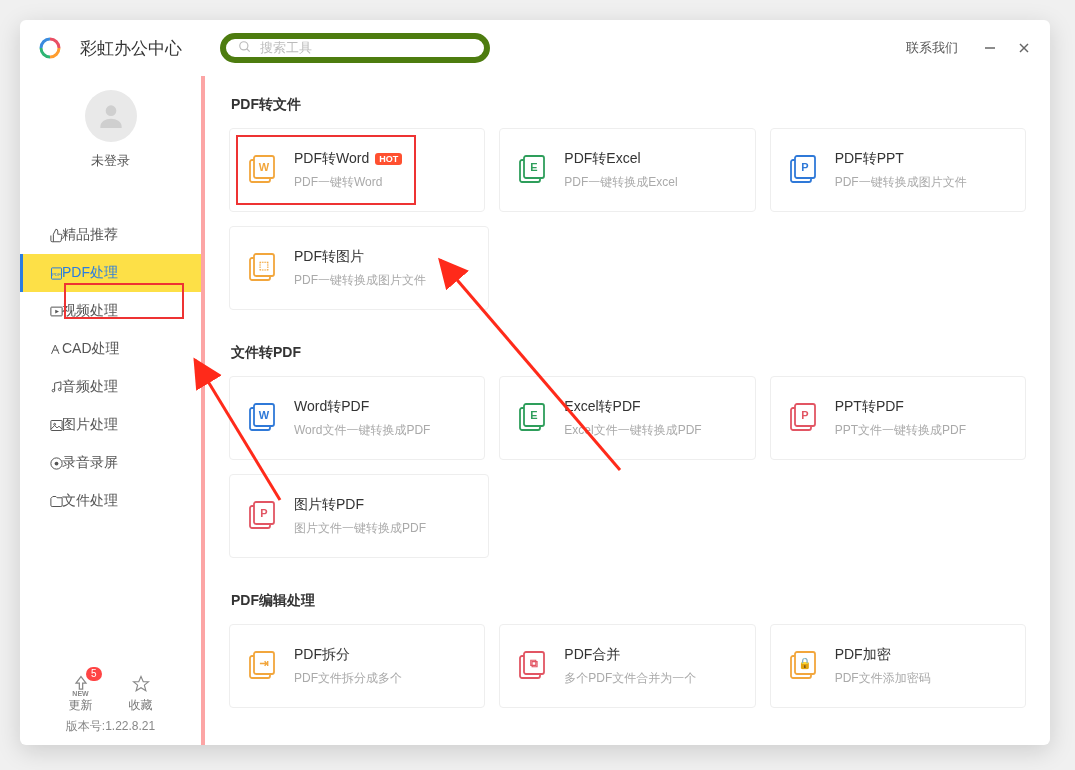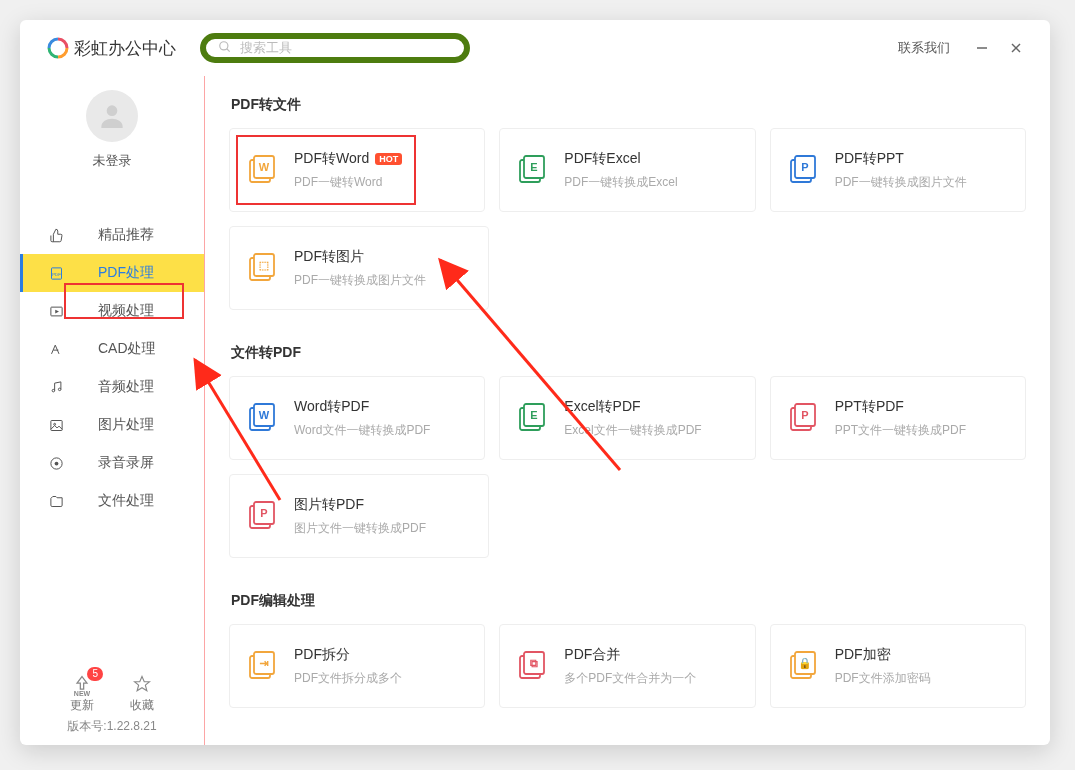--- a/index.html
+++ b/index.html
@@ -19,22 +19,22 @@
   border-radius: 6px;
   box-shadow: 0 6px 24px rgba(0,0,0,0.15);
   display: flex;
   flex-direction: column;
   overflow: hidden;
 }
 .titlebar {
   height: 56px;
   display: flex;
   align-items: center;
-  padding: 0 26px;
-  gap: 4px;
+  padding: 0 18px;
+  gap: 18px;
 }
 .logo-icon {
   width: 24px; height: 24px;
   position: relative;
 }
 .app-title {
   font-size: 17px;
   color: #333;
   font-weight: 500;
 }
@@ -50,38 +50,38 @@
   font-size: 13px;
   gap: 8px;
 }
 .spacer { flex: 1; }
 .winbtns { display: flex; align-items: center; gap: 18px; color: #555; font-size: 13px;}
 .wbtn { width: 16px; height: 16px; display:flex; align-items:center; justify-content:center; cursor:pointer; color:#666;}
 .contact { font-size: 13px; color:#555; margin-right: 6px; cursor:pointer;}
 .body { flex:1; display:flex; overflow:hidden; }
 .sidebar {
   width: 185px;
-  border-right: 1px solid #fca5a5;
+  border-right: 4px solid #fca5a5;
   display:flex; flex-direction:column;
   padding-top: 14px;
   position: relative;
 }
 .avatar {
   width: 52px; height:52px;
   border-radius:50%;
   background:#e9e9e9;
   margin: 0 auto 10px;
   display:flex; align-items:center; justify-content:center;
 }
 .login-status { text-align:center; font-size:13px; color:#555; margin-bottom: 46px;}
 .nav { display:flex; flex-direction:column; }
 .nav-item {
   height: 38px;
   display:flex; align-items:center;
-  padding-left: 78px;
+  padding-left: 42px;
   font-size: 14px;
   color:#555;
   cursor:pointer;
   position:relative;
 }
 .nav-item.active { background:#fde047; color:#2b7de0; }
 .nav-item.active::before {
   content:""; position:absolute; left:0; top:0; bottom:0; width:3px; background:#2b7de0;
 }
 .nav-icon {

